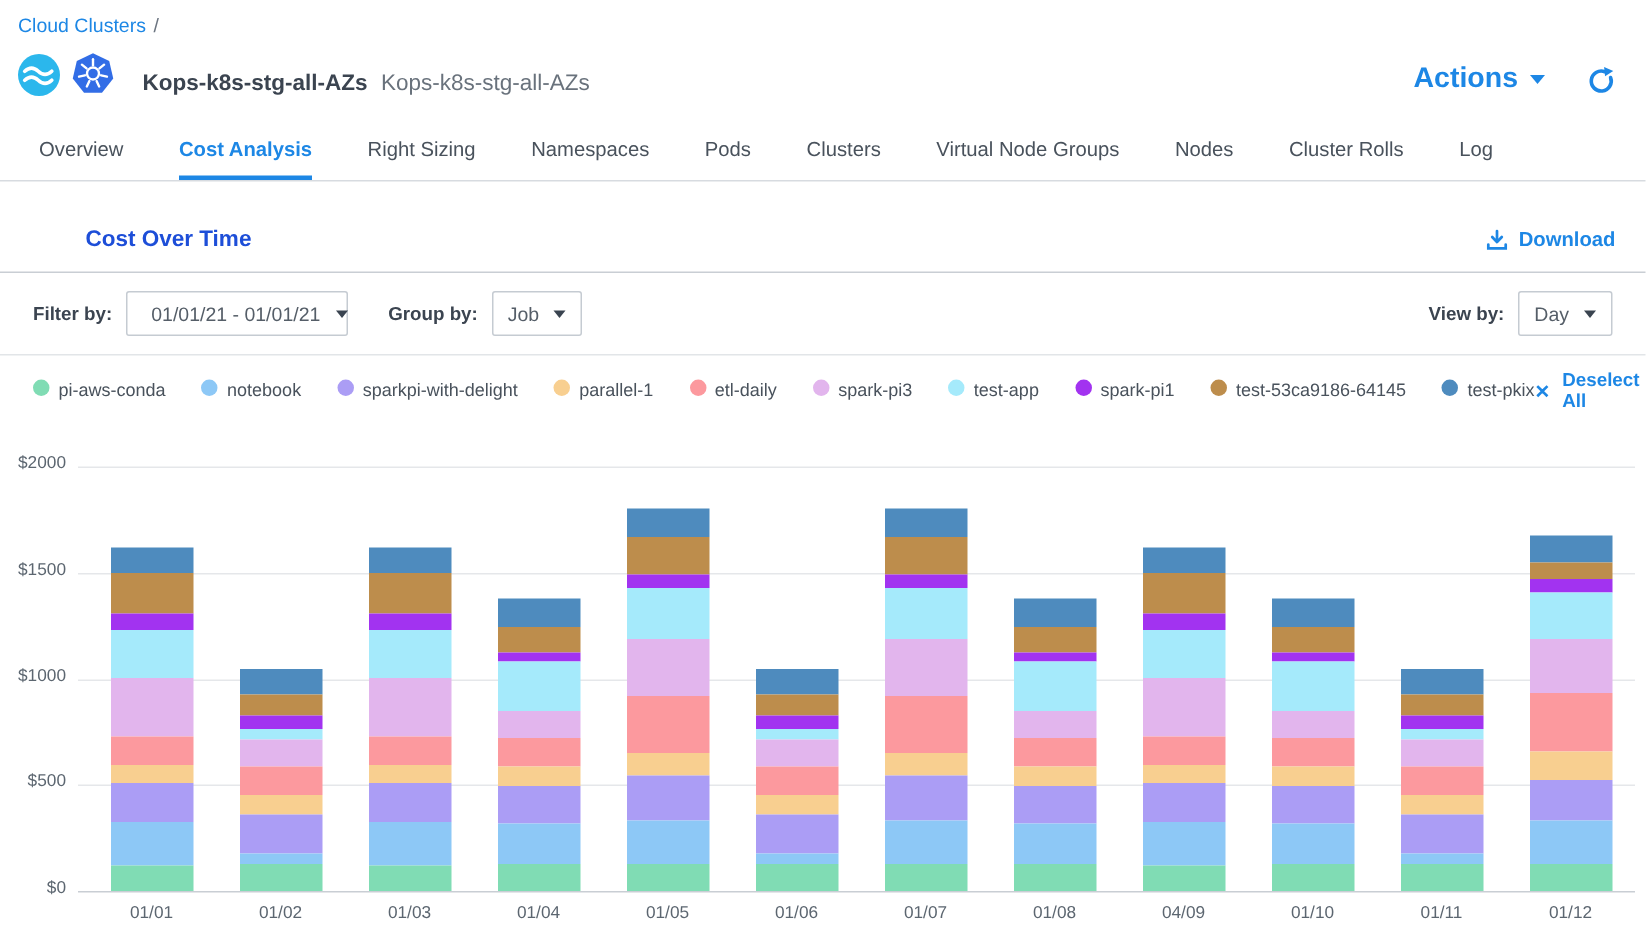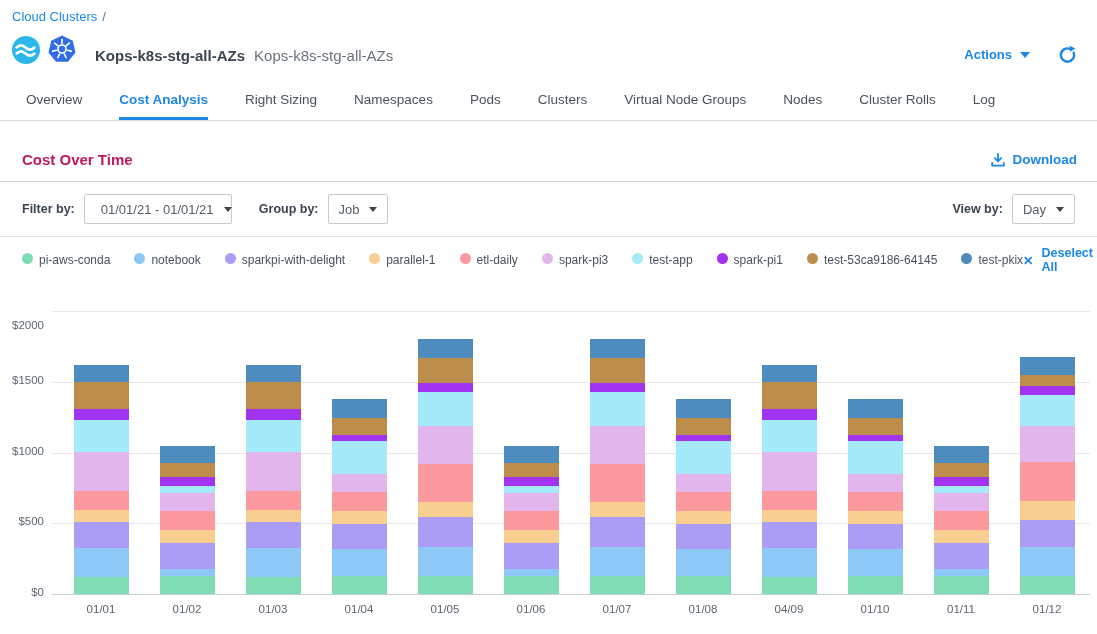--- a/index.html
+++ b/index.html
@@ -11,32 +11,32 @@
   .breadcrumb { padding:9px 0 0 12px; font-size:13px; color:#6B7480; }
   .breadcrumb a { color:#1D87E5; text-decoration:none; cursor:pointer; }
   .breadcrumb .sep { margin-left:5px; color:#6B7480; }
 
   
   .header-row { display:flex; align-items:flex-end; padding:5px 20px 0 12px; height:40px; }
   .badge { display:inline-flex; align-items:center; justify-content:center; margin-right:7px; }
   .cluster-title { font-size:15px; font-weight:700; color:#3B4450; margin-left:11px; }
   .cluster-subtitle { font-size:15px; font-weight:400; color:#69727C; margin-left:9px; }
   .header-right { margin-left:auto; display:flex; align-items:center; gap:28px; }
-  .actions-btn { display:flex; align-items:center; gap:8px; background:none; border:none; color:#1D87E5; font-family:inherit; font-size:13px; font-weight:700; cursor:pointer; }
+  .actions-btn { display:flex; align-items:center; gap:8px; background:none; border:none; color:#1D87E5; font-family:inherit; font-size:19px; font-weight:700; cursor:pointer; }
   .caret-down { width:0; height:0; border-left:5px solid transparent; border-right:5px solid transparent; border-top:6px solid currentColor; display:inline-block; }
   .refresh-btn { cursor:pointer; display:inline-flex; }
 
   
   .tabs { display:flex; padding-left:26px; margin-top:28px; border-bottom:1px solid #D7DBE0; }
   .tab { font-size:13.5px; color:#49525C; padding-bottom:13px; margin-right:37px; cursor:pointer; white-space:nowrap; }
   .tab.active { color:#1D87E5; font-weight:700; box-shadow:inset 0 -3px 0 0 #1D87E5; }
 
   
   .section-wrap { border-bottom:1px solid #C9CED4; padding:30px 20px 13px 22px; display:flex; align-items:center; }
-  .section-title { font-size:15px; font-weight:700; color:#be185d; }
+  .section-title { font-size:15px; font-weight:700; color:#1d4ed8;margin-left:35px; }
   .download-link { margin-left:auto; display:flex; align-items:center; gap:7px; color:#1D87E5; font-size:13.5px; font-weight:700; text-decoration:none; cursor:pointer; }
 
   
   .filter-row { display:flex; align-items:center; padding:0 22px; height:55px; border-bottom:1px solid #E2E5E8; }
   .flabel { font-size:12.5px; font-weight:700; color:#3B4450; margin-right:9px; white-space:nowrap; }
   .dropdown { height:30px; border:1px solid #C5CBD2; border-radius:2px; background:#fff; display:flex; align-items:center; font-size:13px; color:#555E68; cursor:pointer; padding:0 10px; }
   .dropdown .dd-value { margin-right:10px; white-space:nowrap; }
   .caret-dark { width:0; height:0; border-left:4.5px solid transparent; border-right:4.5px solid transparent; border-top:5.5px solid #3A4450; display:inline-block; }
   .dd-date { width:148px; justify-content:space-between; padding:0 12px 0 16px; }
   .group-by { margin-left:27px; }
@@ -209,21 +209,21 @@
   <div class="chart" id="chart">
       <div class="gridline axis-line" style="top: 310px;"></div>
       <div class="ylabel" style="top: 302px;">$0</div>
       <div class="gridline" style="top: 239.3px;"></div>
       <div class="ylabel" style="top: 231.3px;">$500</div>
       <div class="gridline" style="top: 168.5px;"></div>
       <div class="ylabel" style="top: 160.5px;">$1000</div>
       <div class="gridline" style="top: 97.8px;"></div>
       <div class="ylabel" style="top: 89.8px;">$1500</div>
       <div class="gridline" style="top: 27px;"></div>
-      <div class="ylabel" style="top: 35px;">$2000</div>
+      <div class="ylabel" style="top: 19px;">$2000</div>
       <div class="bars-row">
         <div class="bar-col">
           <div class="stacked-bar">
             <div class="seg" style="height: 17px; background: rgb(128, 220, 180);"></div>
             <div class="seg" style="height: 29px; background: rgb(141, 200, 246);"></div>
             <div class="seg" style="height: 26.2px; background: rgb(171, 157, 245);"></div>
             <div class="seg" style="height: 12px; background: rgb(248, 207, 144);"></div>
             <div class="seg" style="height: 19.1px; background: rgb(252, 153, 158);"></div>
             <div class="seg" style="height: 38.9px; background: rgb(226, 181, 237);"></div>
             <div class="seg" style="height: 31.8px; background: rgb(165, 234, 251);"></div>

